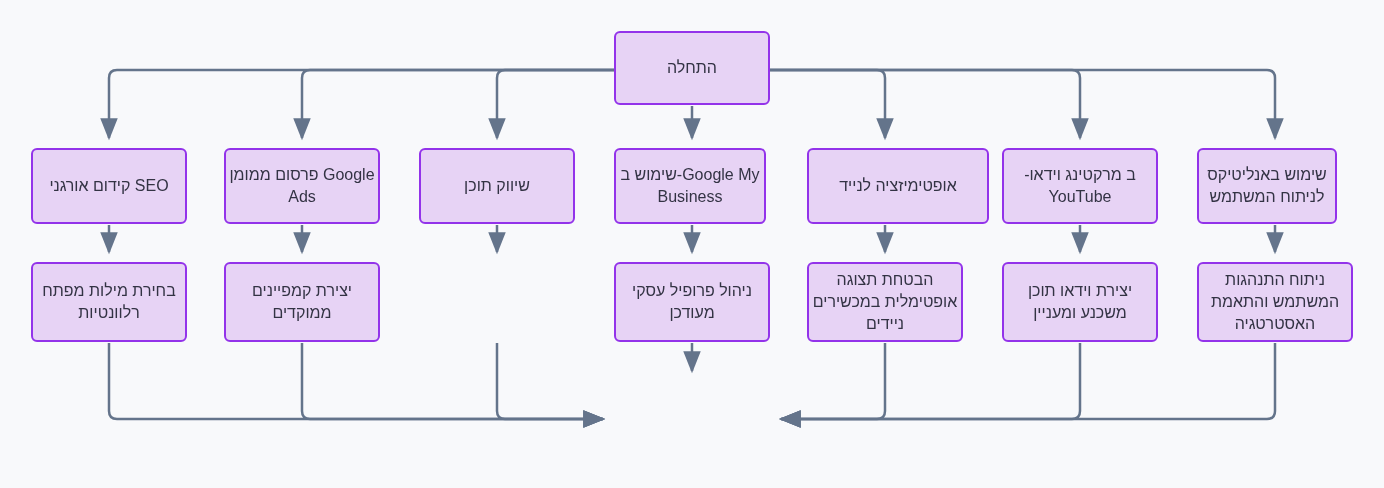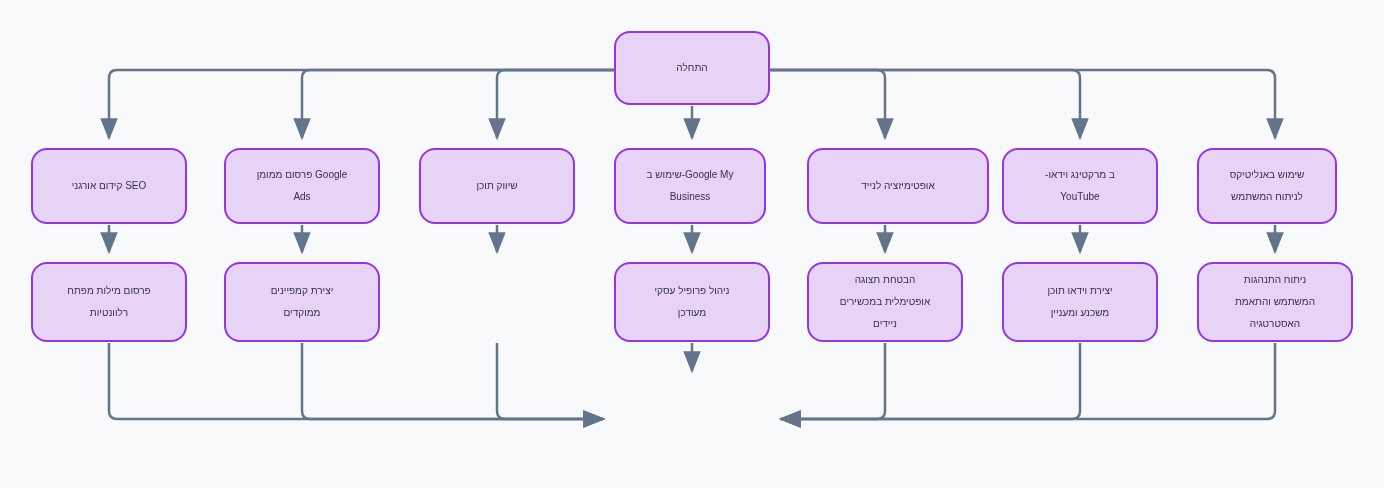--- a/index.html
+++ b/index.html
@@ -22,28 +22,28 @@
   svg.edges path.edge{
     fill:none;
     stroke:var(--edge);
     stroke-width:2.5px;
   }
   .node{
     position:absolute;
     z-index:2;
     background:var(--node-fill);
     border:2px solid var(--node-border);
-    border-radius:16px;
+    border-radius:6px;
     display:flex;
     flex-direction:column;
     align-items:center;
     justify-content:center;
     text-align:center;
     color:var(--node-text);
-    font-size:10px;
+    font-size:16px;
     line-height:22px;
   }
   .node .ln{display:block;white-space:nowrap;}
 </style>
 </head>
 <body>
 
 <div class="canvas">
 
   <svg class="edges" width="1384" height="488" viewBox="0 0 1384 488">
@@ -102,21 +102,21 @@
   <div class="node" style="left:1002px;top:148px;width:156px;height:76px">
     <span class="ln">-ב מרקטינג וידאו</span>
     <span class="ln">YouTube</span>
   </div>
   <div class="node" style="left:1197px;top:148px;width:140px;height:76px">
     <span class="ln">שימוש באנליטיקס</span>
     <span class="ln">לניתוח המשתמש</span>
   </div>
 
   <div class="node" style="left:31px;top:262px;width:156px;height:80px">
-    <span class="ln">פרסום מילות מפתח</span>
+    <span class="ln">בחירת מילות מפתח</span>
     <span class="ln">רלוונטיות</span>
   </div>
   <div class="node" style="left:224px;top:262px;width:156px;height:80px">
     <span class="ln">יצירת קמפיינים</span>
     <span class="ln">ממוקדים</span>
   </div>
   <div class="node" style="left:614px;top:262px;width:156px;height:80px">
     <span class="ln">ניהול פרופיל עסקי</span>
     <span class="ln">מעודכן</span>
   </div>

